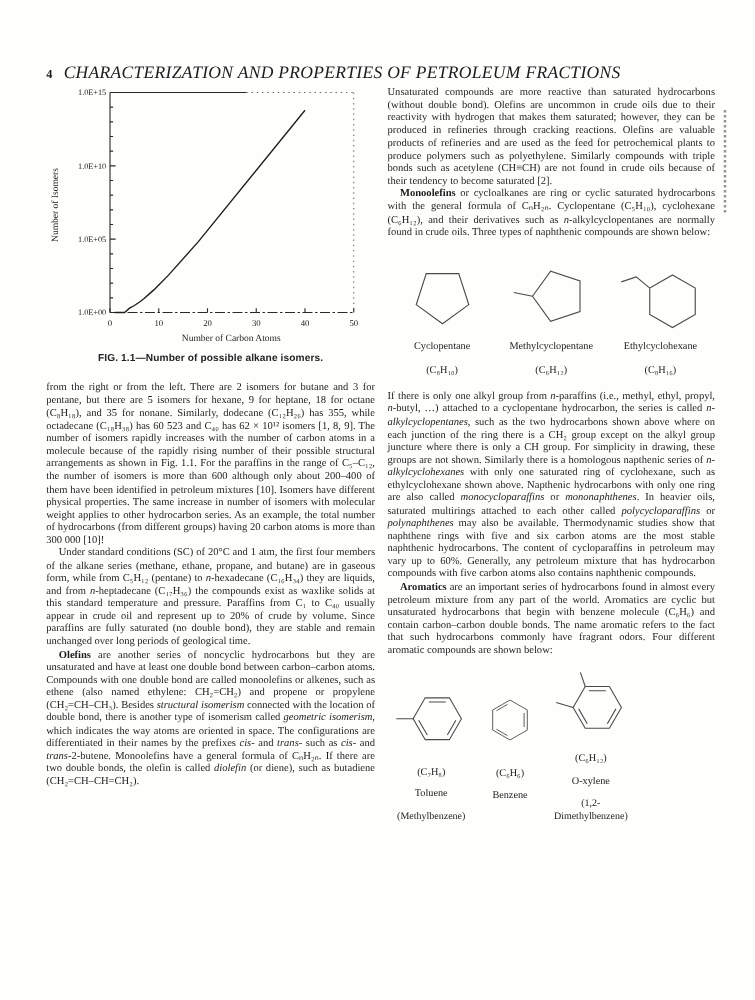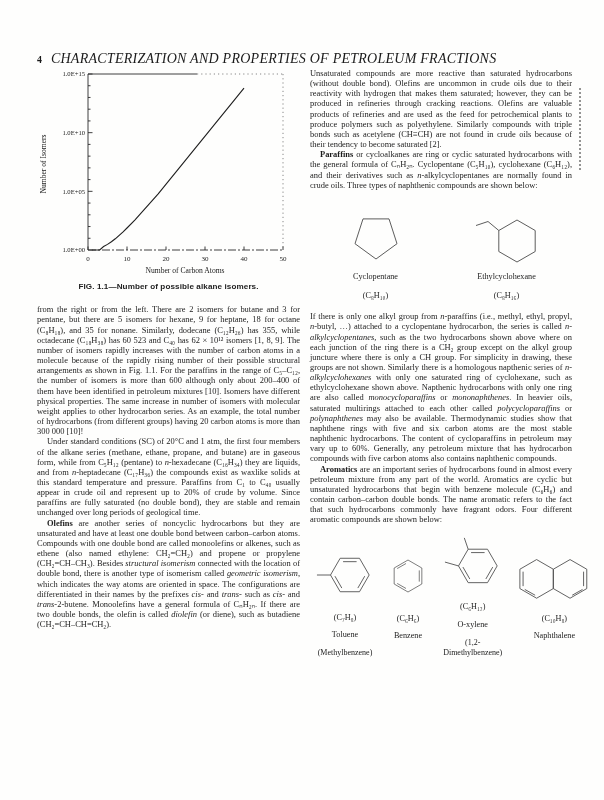--- a/index.html
+++ b/index.html
@@ -108,29 +108,37 @@
     </div>
 
     <p><span>from the right or from the left. There are 2 isomers for butane and 3 for pentane, but there are 5 isomers for hexane, 9 for heptane, 18 for octane (C₈H₁₈), and 35 for nonane. Similarly, dodecane (C₁₂H₂₆) has 355, while octadecane (C₁₈H₃₈) has 60 523 and C₄₀ has 62 × 10¹² isomers [1, 8, 9]. The number of isomers rapidly increases with the number of carbon atoms in a molecule because of the rapidly rising number of their possible structural arrangements as shown in Fig. 1.1. For the paraffins in the range of C₅–C₁₂, the number of isomers is more than 600 although only about 200–400 of them have been identified in petroleum mixtures [10]. Isomers have different physical properties. The same increase in number of isomers with molecular weight applies to other hydrocarbon series. As an example, the total number of hydrocarbons (from different groups) having 20 carbon atoms is more than 300 000 [10]!</span></p>
     <p class="indent"><span>Under standard conditions (SC) of 20°C and 1 atm, the first four members of the alkane series (methane, ethane, propane, and butane) are in gaseous form, while from C₅H₁₂ (pentane) to </span><i>n</i><span>-hexadecane (C₁₆H₃₄) they are liquids, and from </span><i>n</i><span>-heptadecane (C₁₇H₃₆) the compounds exist as waxlike solids at this standard temperature and pressure. Paraffins from C₁ to C₄₀ usually appear in crude oil and represent up to 20% of crude by volume. Since paraffins are fully saturated (no double bond), they are stable and remain unchanged over long periods of geological time.</span></p>
     <p class="indent"><b>Olefins</b><span> are another series of noncyclic hydrocarbons but they are unsaturated and have at least one double bond between carbon–carbon atoms. Compounds with one double bond are called monoolefins or alkenes, such as ethene (also named ethylene: CH₂=CH₂) and propene or propylene (CH₂=CH–CH₃). Besides </span><i>structural isomerism</i><span> connected with the location of double bond, there is another type of isomerism called </span><i>geometric isomerism</i><span>, which indicates the way atoms are oriented in space. The configurations are differentiated in their names by the prefixes </span><i>cis-</i><span> and </span><i>trans-</i><span> such as </span><i>cis-</i><span> and </span><i>trans</i><span>-2-butene. Monoolefins have a general formula of CₙH₂ₙ. If there are two double bonds, the olefin is called </span><i>diolefin</i><span> (or diene), such as butadiene (CH₂=CH–CH=CH₂).</span></p>
   </div>
 
   <div class="col col-right">
 
     <p><span>Unsaturated compounds are more reactive than saturated hydrocarbons (without double bond). Olefins are uncommon in crude oils due to their reactivity with hydrogen that makes them saturated; however, they can be produced in refineries through cracking reactions. Olefins are valuable products of refineries and are used as the feed for petrochemical plants to produce polymers such as polyethylene. Similarly compounds with triple bonds such as acetylene (CH≡CH) are not found in crude oils because of their tendency to become saturated [2].</span></p>
-    <p class="indent"><b>Paraffins</b><span> or cycloalkanes are ring or cyclic saturated hydrocarbons with the general formula of CₙH₂ₙ. Cyclopentane (C₅H₁₀), cyclohexane (C₆H₁₂), and their derivatives such as </span><i>n</i><span>-alkylcyclopentanes are normally found in crude oils. Three types of naphthenic compounds are shown below:</span></p>
+    <p class="indent"><b>Monoolefins</b><span> or cycloalkanes are ring or cyclic saturated hydrocarbons with the general formula of CₙH₂ₙ. Cyclopentane (C₅H₁₀), cyclohexane (C₆H₁₂), and their derivatives such as </span><i>n</i><span>-alkylcyclopentanes are normally found in crude oils. Three types of naphthenic compounds are shown below:</span></p>
 
     <div class="chem-row naphthenes">
       <div class="chem">
         <svg width="80" height="58" viewBox="0 0 80 58">
           <polygon points="40,52 61,36.7 53,11.9 27,11.9 19,36.7"></polygon>
         </svg>
         <div class="chem-name">Cyclopentane</div>
         <div class="chem-formula">(C₈H₁₀)</div>
+      </div>
+      <div class="chem">
+        <svg width="80" height="58" viewBox="0 0 80 58">
+          <polygon points="25,30 39.5,10 63,17.7 63,42.3 39.5,50"></polygon>
+          <line x1="25" y1="30" x2="10" y2="27"></line>
+        </svg>
+        <div class="chem-name">Methylcyclopentane</div>
+        <div class="chem-formula">(C₆H₁₂)</div>
       </div>
       <div class="chem">
         <svg width="80" height="58" viewBox="0 0 80 58">
           <polygon points="50,13 68.2,23.5 68.2,44.5 50,55 31.8,44.5 31.8,23.5"></polygon>
           <polyline points="31.8,23.5 21,14.5 9,18.5"></polyline>
         </svg>
         <div class="chem-name">Ethylcyclohexane</div>
         <div class="chem-formula">(C₈H₁₆)</div>
       </div>
     </div>
@@ -168,30 +176,17 @@
           <line x1="20" y1="32" x2="6" y2="28"></line>
           <line x1="30" y1="14.7" x2="26" y2="3"></line>
           <line x1="33" y1="18.2" x2="47" y2="18.2"></line>
           <line x1="55.4" y1="33.2" x2="48.3" y2="45.5"></line>
           <line x1="24.6" y1="33.2" x2="31.7" y2="45.5"></line>
         </svg>
         <div class="chem-formula">(C₆H₁₂)</div>
         <div class="chem-name">O-xylene</div>
         <div class="chem-alt">(1,2-Dimethylbenzene)</div>
       </div>
-      <div class="chem" style="flex:0 0 27%;">
-        <svg width="90" height="58" viewBox="0 0 90 60">
-          <polygon points="27,13 44.3,23 44.3,43 27,53 9.7,43 9.7,23"></polygon>
-          <polygon points="61.6,13 78.9,23 78.9,43 61.6,53 44.3,43 44.3,23"></polygon>
-          <line x1="13" y1="25.5" x2="13" y2="40.5"></line>
-          <line x1="14.8" y1="43.9" x2="25.5" y2="49.9"></line>
-          <line x1="75.6" y1="25.5" x2="75.6" y2="40.5"></line>
-          <line x1="63.8" y1="49.9" x2="74.5" y2="43.9"></line>
-        </svg>
-        <div class="chem-formula">(C₁₀H₈)</div>
-        <div class="chem-name">Naphthalene</div>
-        <div class="chem-alt"></div>
-      </div>
     </div>
   </div>
 
   <div class="scan-artifact"></div>
 </div>
 
 </body></html>

